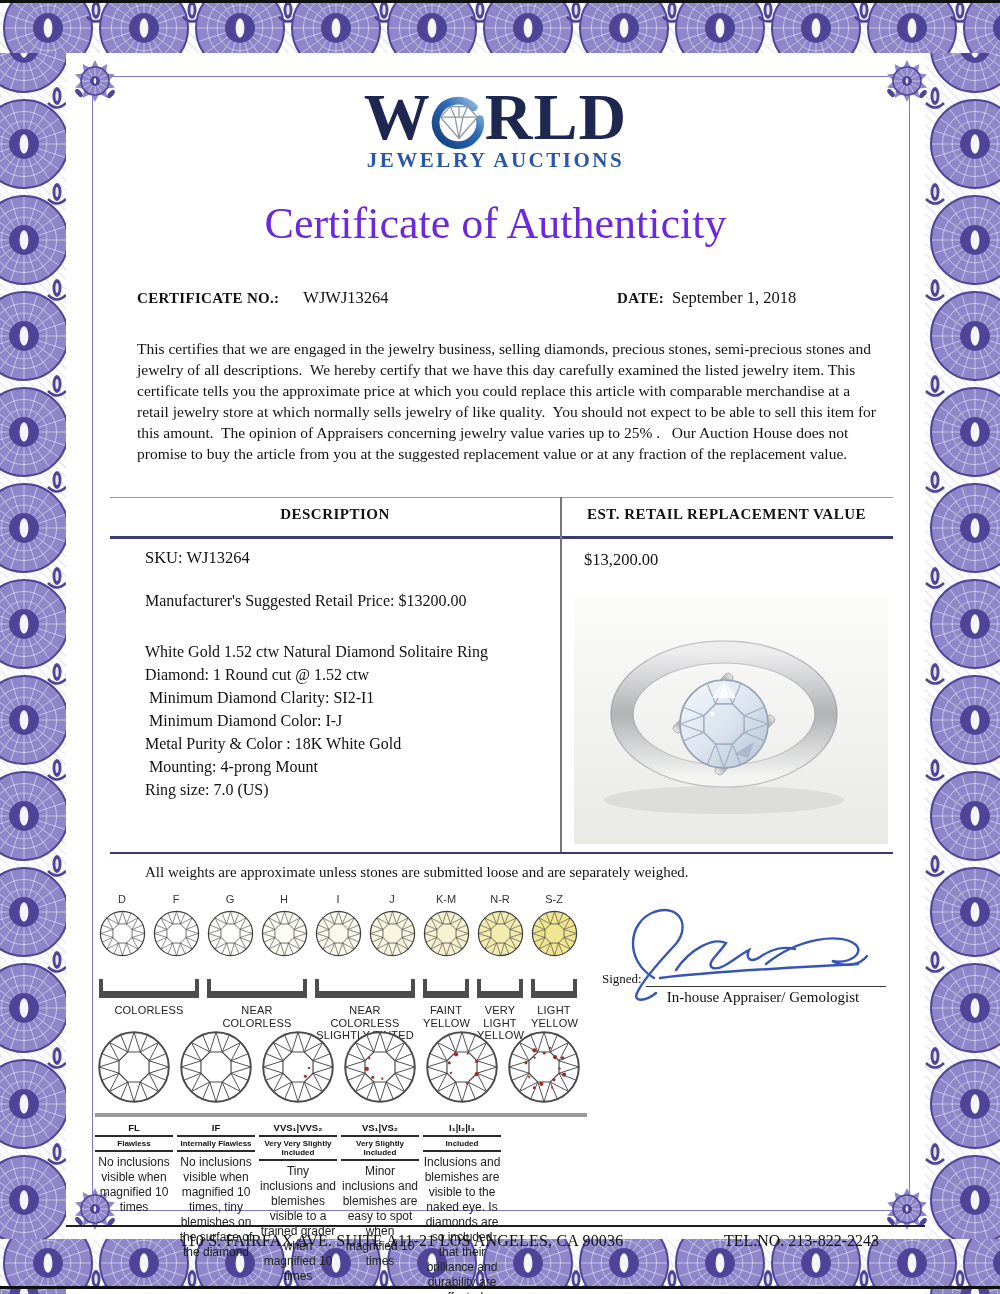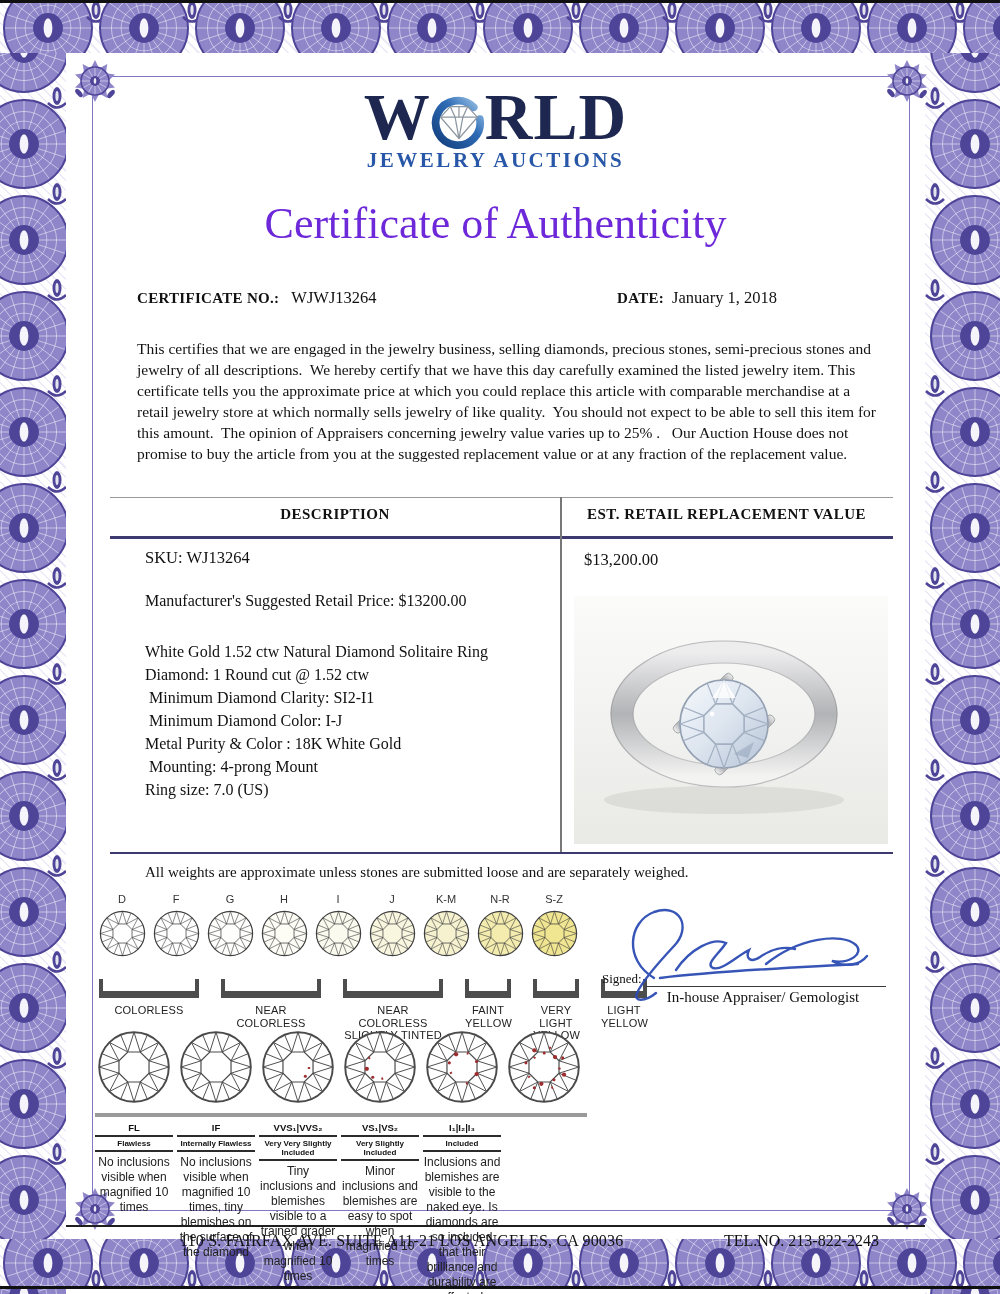--- a/index.html
+++ b/index.html
@@ -18,34 +18,34 @@
   #page{left:66px;top:53px;width:859px;height:1186px;background:#fff;}
   #inner-frame{left:92px;top:76px;width:816px;height:1133px;border:1.5px solid #7f77c3;}
   .corner-orn{position:absolute;width:46px;height:46px;}
   
   #logo{left:66px;top:84px;width:859px;text-align:center;}
   .logo-word{display:inline-flex;align-items:center;font-weight:bold;font-size:66px;letter-spacing:1px;color:#1d2750;line-height:1;}
   .logo-medallion{display:inline-block;width:58px;height:58px;margin:0 -2px;transform:translateY(6px);}
   .logo-sub{margin-top:-2px;font-weight:bold;font-size:21px;letter-spacing:2.5px;color:#2857a8;}
   #title{left:66px;top:198px;width:859px;text-align:center;font-size:44px;color:#6d28d9;}
   .meta-label{font-weight:bold;font-size:15px;letter-spacing:.3px;}
-  .meta-value{font-size:16.5px;margin-left:12px;}
+  .meta-value{font-size:16.5px;margin-left:24px;}
   #body-par{left:137px;top:338px;width:742px;font-size:15.5px;line-height:1.36;white-space:pre-wrap;color:#121212;}
   
   .hline{position:absolute;background:#3c3a6e;}
   .col-header{position:absolute;top:506px;text-align:center;font-weight:bold;font-size:15px;letter-spacing:.5px;}
   .desc-line{white-space:pre;}
   #desc-block{left:145px;top:640px;width:410px;font-size:16px;line-height:23px;}
   #photo{left:574px;top:596px;width:314px;height:248px;}
   #weights{left:145px;top:864px;font-size:15px;}
   
   #colorCols{left:95px;top:893px;display:flex;}
   .cc-col{width:54px;text-align:center;}
   .cc-label{font-family:"Liberation Sans",sans-serif;font-size:11px;color:#333;height:17px;}
-  #colorGroups{left:95px;top:979px;display:flex;gap:14px;}
+  #colorGroups{left:95px;top:979px;display:flex;}
   .grp{margin:0 4px;text-align:center;}
   .grp-bar{height:12px;border-left:4px solid #4d4d4d;border-right:4px solid #4d4d4d;border-bottom:7px solid #4d4d4d;}
   .grp-label{margin-top:6px;font-family:"Liberation Sans",sans-serif;font-size:11px;line-height:1.15;color:#222;letter-spacing:.2px;}
   
   #sig{left:600px;top:898px;width:300px;height:118px;}
   #sig-label{position:absolute;left:2px;top:73px;font-size:13px;}
   #sig-line{position:absolute;left:46px;top:88px;width:240px;height:1.3px;background:#3a3a3a;}
   #sig-title{position:absolute;left:30px;top:91px;width:266px;text-align:center;font-size:15px;}
   #sig-svg{position:absolute;left:18px;top:-4px;}
   
@@ -1887,21 +1887,21 @@
     </div>
     <div class="logo-sub">JEWELRY AUCTIONS</div>
   </header>
 
   <h1 class="abs serif" id="title" style="margin:0;font-weight:normal;">Certificate of Authenticity</h1>
 
   <div class="abs" style="left:137px;top:288px;">
     <span class="meta-label">CERTIFICATE NO.:</span><span class="meta-value">WJWJ13264</span>
   </div>
   <div class="abs" style="left:617px;top:288px;">
-    <span class="meta-label">DATE:</span><span class="meta-value" style="margin-left:8px;">January 1, 2018</span>
+    <span class="meta-label">DATE:</span><span class="meta-value" style="margin-left:8px;">September 1, 2018</span>
   </div>
 
   <p class="abs" id="body-par" style="margin:0;">This certifies that we are engaged in the jewelry business, selling diamonds, precious stones, semi-precious stones and jewelry of all descriptions.  We hereby certify that we have this day carefully examined the listed jewelry item. This certificate tells you the approximate price at which you could replace this article with comparable merchandise at a retail jewelry store at which normally sells jewelry of like quality.  You should not expect to be able to sell this item for this amount.  The opinion of Appraisers concerning jewelry value varies up to 25% .   Our Auction House does not promise to buy the article from you at the suggested replacement value or at any fraction of the replacement value.</p>
 
   <div class="abs" style="left:110px;top:497px;width:783px;height:1px;background:#999;"></div>
   <div class="col-header" style="left:110px;width:450px;">DESCRIPTION</div>
   <div class="col-header" style="left:560px;width:333px;">EST. RETAIL REPLACEMENT VALUE</div>
   <div class="hline" style="left:110px;top:536px;width:783px;height:2.5px;"></div>
   <div class="abs" style="left:560px;top:497px;width:1.5px;height:357px;background:#777;"></div>
   <div class="hline" style="left:110px;top:852px;width:783px;height:2px;"></div>

